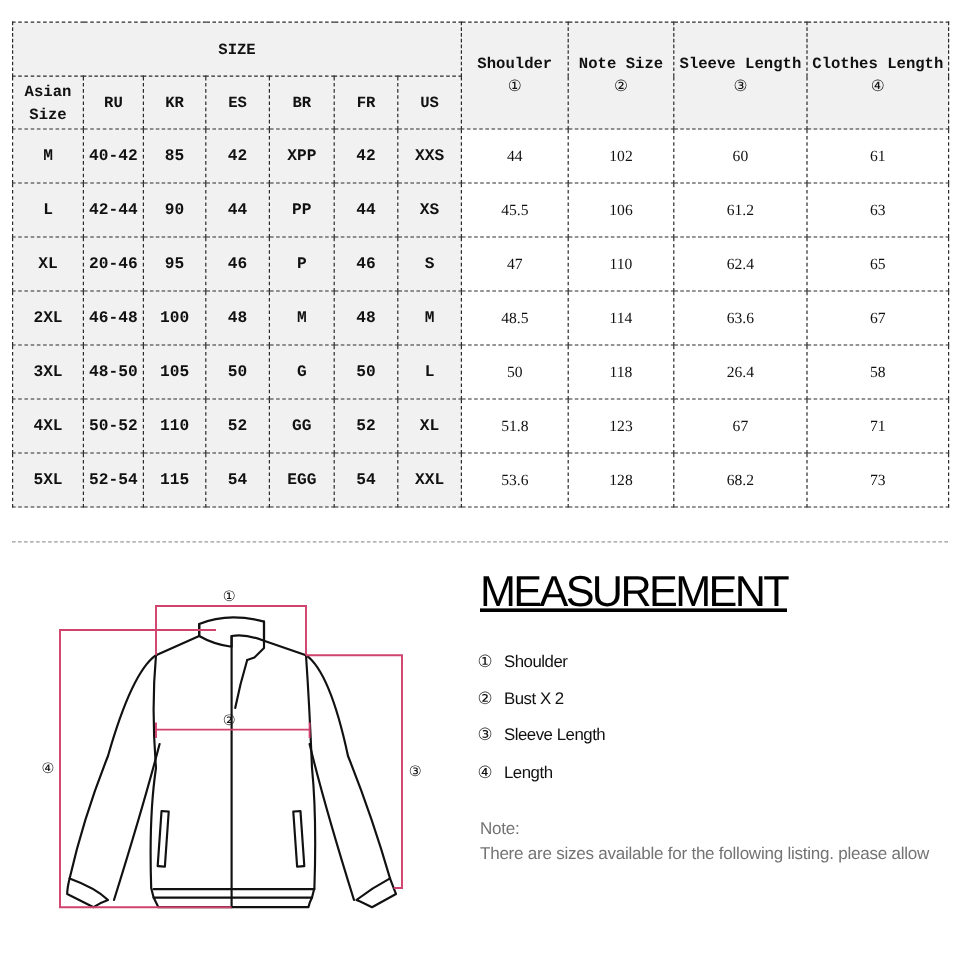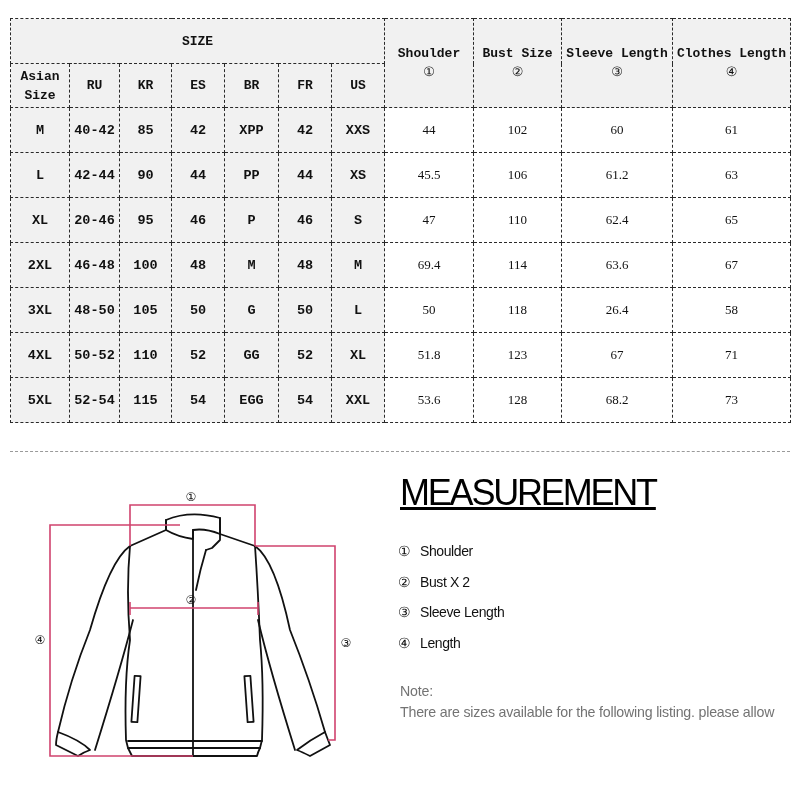--- a/index.html
+++ b/index.html
@@ -38,21 +38,21 @@
       <col style="width:118px">
   </colgroup>
   <tbody>
       <tr class="hdr-size">
     <td class="h" colspan="7">SIZE</td>
     <td class="h" rowspan="2">
       <div>Shoulder</div>
       <div style="font-weight:normal">①</div>
     </td>
     <td class="h" rowspan="2">
-      <div>Bust Size</div>
+      <div>Note Size</div>
       <div style="font-weight:normal">②</div>
     </td>
     <td class="h" rowspan="2">
       <div>Sleeve Length</div>
       <div style="font-weight:normal">③</div>
     </td>
     <td class="h" rowspan="2">
       <div>Clothes Length</div>
       <div style="font-weight:normal">④</div>
     </td>
@@ -111,21 +111,21 @@
         <td class="w">65</td>
       </tr>
       <tr class="data-row">
         <td class="g">2XL</td>
         <td class="g">46-48</td>
         <td class="g">100</td>
         <td class="g">48</td>
         <td class="g">M</td>
         <td class="g">48</td>
         <td class="g">M</td>
-        <td class="w">69.4</td>
+        <td class="w">48.5</td>
         <td class="w">114</td>
         <td class="w">63.6</td>
         <td class="w">67</td>
       </tr>
       <tr class="data-row">
         <td class="g">3XL</td>
         <td class="g">48-50</td>
         <td class="g">105</td>
         <td class="g">50</td>
         <td class="g">G</td>

